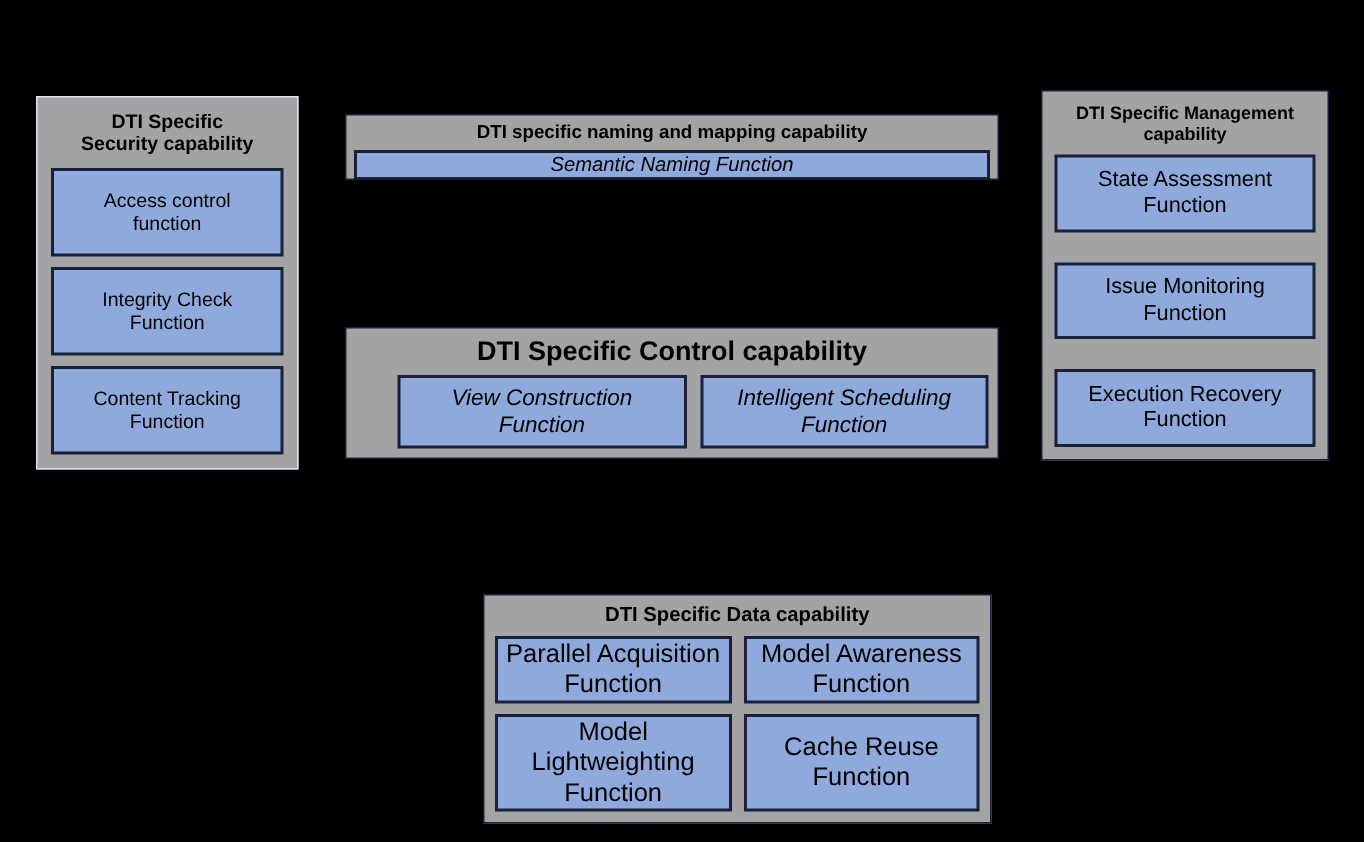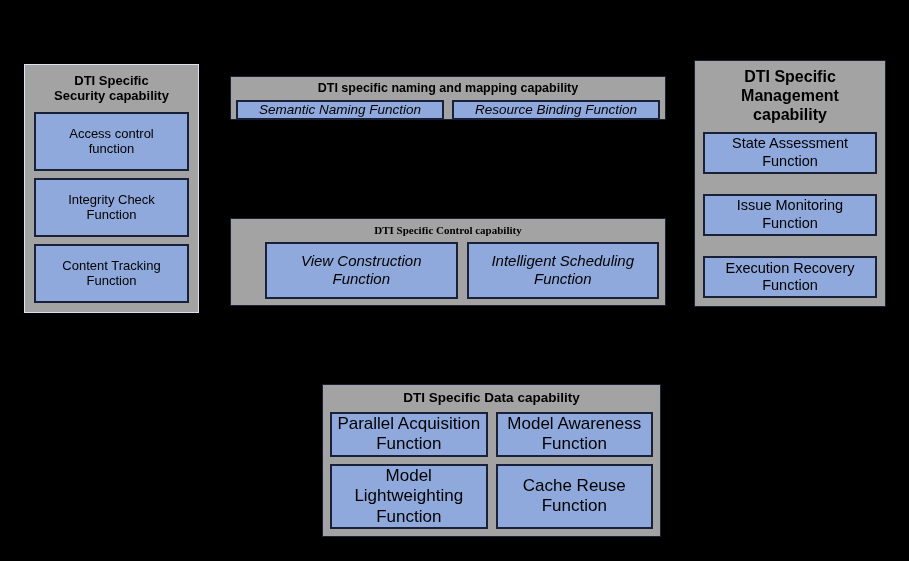--- a/index.html
+++ b/index.html
@@ -76,36 +76,36 @@
   }
   #panel-naming .panel-title { font-size: 12.5px; margin-bottom: 4px; }
   #panel-naming .boxes { flex: 1; gap: 8px; }
   #panel-naming .fbox { flex: 1; font-size: 13.5px; }
 
   
   #panel-control {
     left: 230px; top: 218px; width: 436px; height: 88px;
     padding: 5px 6px 6px 6px;
   }
-  #panel-control .panel-title { font-size: 11px; margin-bottom: 5px; font-family: Liberation Serif, serif; }
+  #panel-control .panel-title { font-size: 18px; margin-bottom: 5px; }
   #panel-control .boxes { flex: 1; gap: 9px; padding-left: 28px; }
   #panel-control .fbox { flex: 1; font-size: 15px; }
 
   
   #panel-management {
     left: 694px; top: 60px; width: 192px; height: 247px;
     padding: 7px 8px 8px 8px;
   }
-  #panel-management .panel-title { font-size: 16px; margin-bottom: 7px; }
+  #panel-management .panel-title { font-size: 12px; margin-bottom: 7px; }
   #panel-management .boxes { flex: 1; gap: 20px; }
   #panel-management .fbox { flex: 1; font-size: 14.5px; }
 
   
   #panel-data {
-    left: 322px; top: 384px; width: 339px; height: 153px;
+    left: 322px; top: 396px; width: 339px; height: 153px;
     padding: 5px 7px 7px 7px;
   }
   #panel-data .panel-title { font-size: 13.5px; margin-bottom: 6px; }
   #panel-data .boxes { flex: 1; gap: 7px 8px; }
   #panel-data .fbox { font-size: 17px; }
 </style>
 </head>
 <body>
 
 <div class="panel no-border" id="panel-security">
@@ -118,21 +118,20 @@
 Function</div>
     <div class="fbox">Content Tracking
 Function</div>
   </div>
 </div>
 
 <div class="panel" id="panel-naming">
   <div class="panel-title">DTI specific naming and mapping capability</div>
   <div class="boxes row">
     <div class="fbox">Semantic Naming Function</div>
-    <div class="fbox">Resource Binding Function</div>
   </div>
 </div>
 
 <div class="panel" id="panel-control">
   <div class="panel-title">DTI Specific Control capability</div>
   <div class="boxes row">
     <div class="fbox">View Construction
 Function</div>
     <div class="fbox">Intelligent Scheduling
 Function</div>

